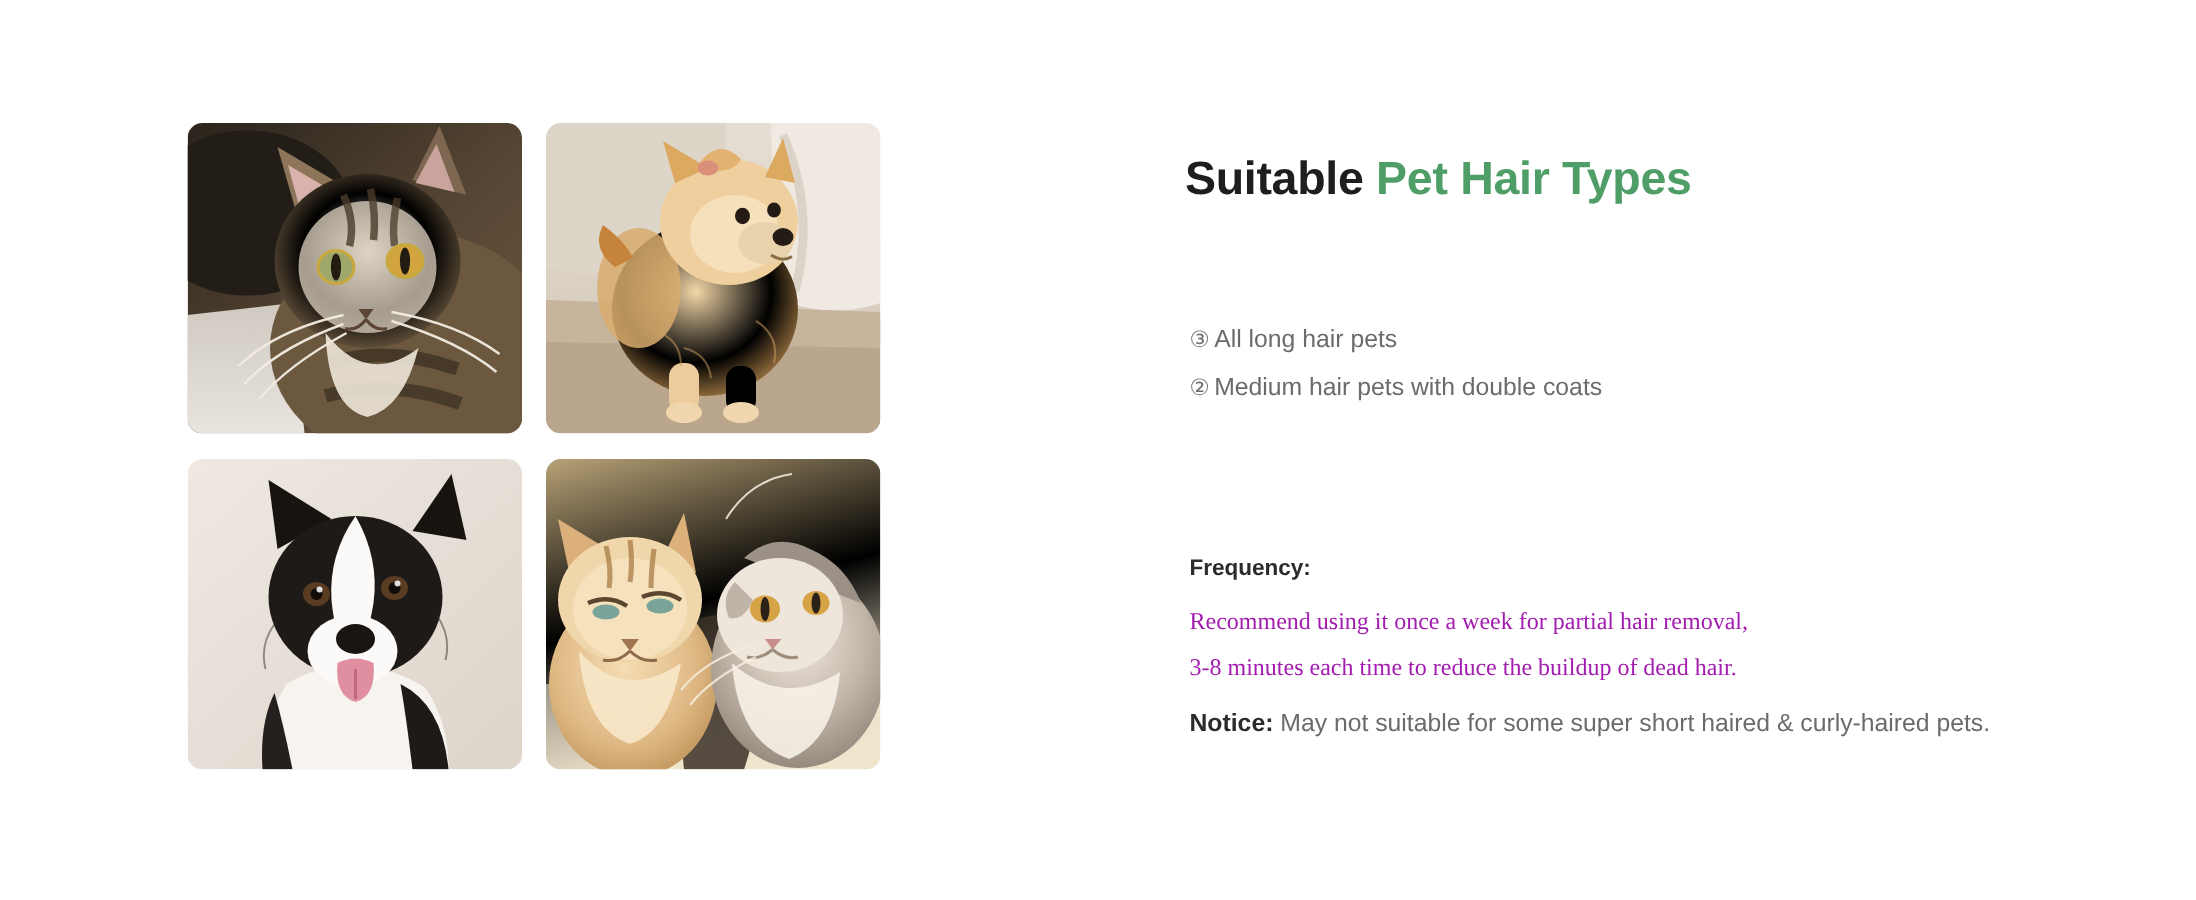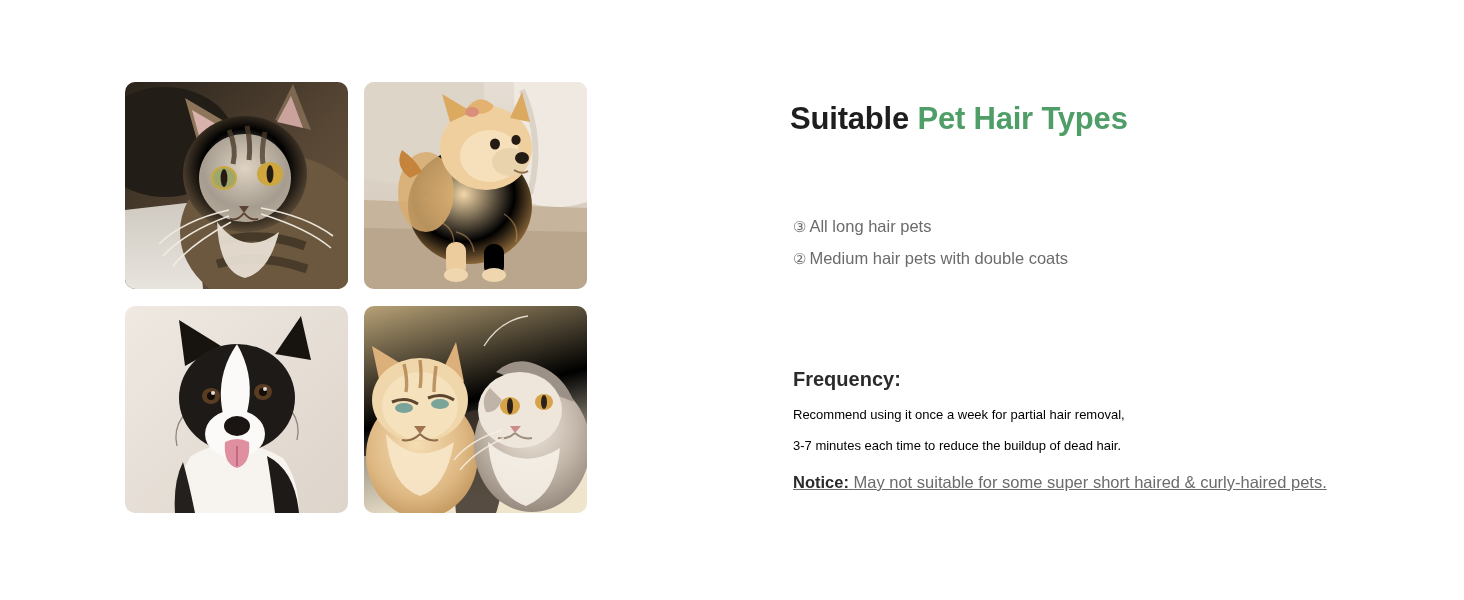--- a/index.html
+++ b/index.html
@@ -81,45 +81,45 @@
     margin-right: 3px;
   }
 
   .freq-block {
     position: absolute;
     top: 268px;
     left: 3px;
     width: 620px;
   }
   .freq-label {
-    font-size: 20px;
+    font-size: 15px;
     font-weight: bold;
     color: #2b2b2b;
     line-height: 22px;
     margin: 0 0 9px 0;
     white-space: nowrap;
   }
   .freq-line {
-    font-size: 13px;
-    color: #000000;
+    font-size: 16px;
+    color: #a21caf;
     line-height: 31px;
     white-space: nowrap;
     margin: 0;
+    font-family: Liberation Serif, serif;
   }
   .notice {
     position: absolute;
     top: 370px;
     left: 3px;
     width: 640px;
     font-size: 16.5px;
     color: #6b6b6b;
     line-height: 24px;
     white-space: nowrap;
     margin: 0;
-    text-decoration: underline;
   }
   .notice .n-label {
     font-weight: bold;
     color: #2b2b2b;
   }
 </style>
 </head>
 <body>
 
 <div class="page">
@@ -359,21 +359,21 @@
         <span class="num">③</span><span>All long hair pets</span>
       </li>
       <li>
         <span class="num">②</span><span>Medium hair pets with double coats</span>
       </li>
     </ul>
 
     <div class="freq-block">
       <p class="freq-label">Frequency:</p>
       <p class="freq-line">Recommend using it once a week for partial hair removal,</p>
-      <p class="freq-line">3-7 minutes each time to reduce the buildup of dead hair.</p>
+      <p class="freq-line">3-8 minutes each time to reduce the buildup of dead hair.</p>
     </div>
 
     <p class="notice">
       <span class="n-label">Notice:</span><span>&nbsp;</span><span>May not suitable for some super short haired &amp; curly-haired pets.</span>
     </p>
 
   </div>
 
 </div>
 

